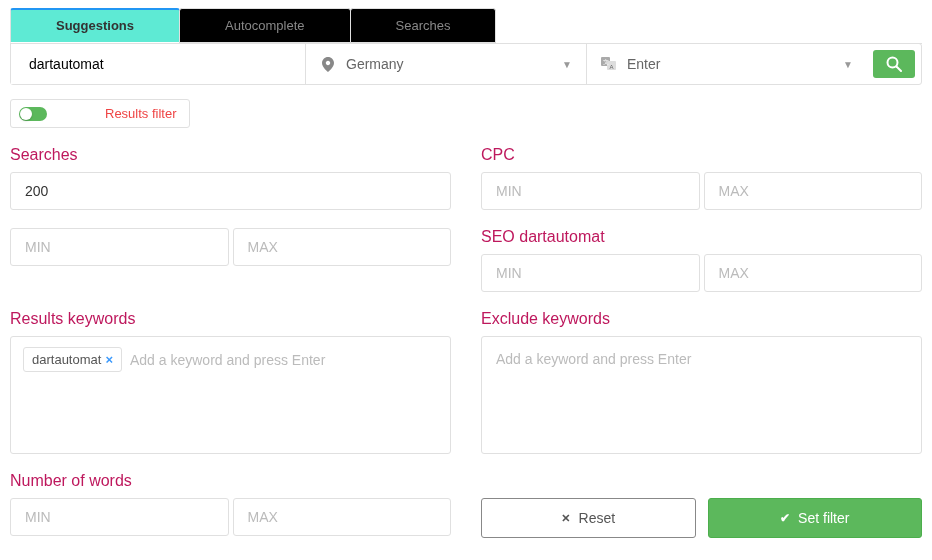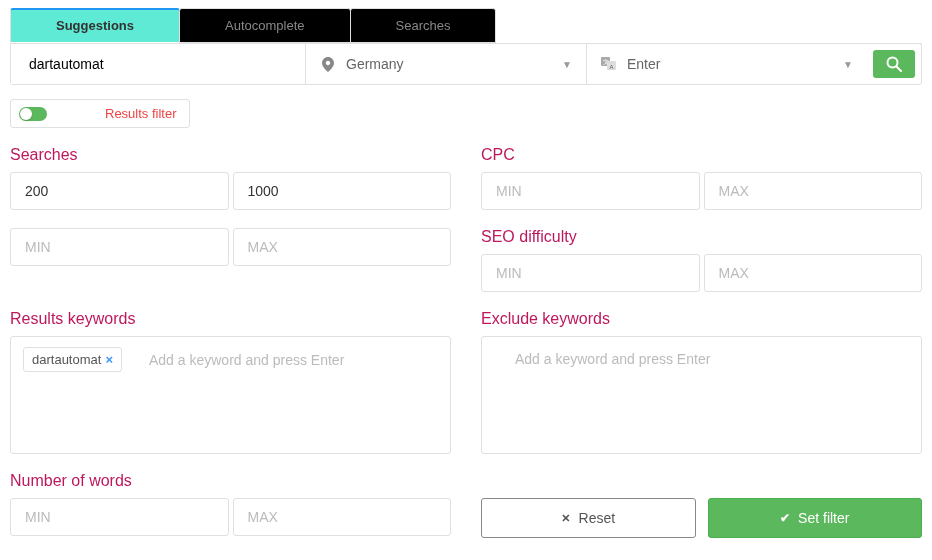--- a/index.html
+++ b/index.html
@@ -25,21 +25,21 @@
 
 .filters { display: grid; grid-template-columns: 1fr 1fr; gap: 18px 30px; }
 .field-label { font-size: 16px; color: #be185d; margin-bottom: 8px; display: block; }
 .pair { display: flex; gap: 4px; }
 .inp { width: 100%; border: 1px solid #e0e0e0; border-radius: 3px; padding: 10px 14px; font-size: 14px; color: #333; outline: none; }
 .inp::placeholder { color: #bbb; }
 
 .tagbox { border: 1px solid #e0e0e0; border-radius: 3px; padding: 10px 12px; min-height: 118px; display: flex; flex-wrap: wrap; align-content: flex-start; gap: 6px; }
 .tag { border: 1px solid #e0e0e0; border-radius: 3px; padding: 4px 8px; font-size: 13px; color: #555; display: inline-flex; align-items: center; gap: 4px; }
 .tag-x { color: #3b99fc; font-weight: 700; cursor: pointer; font-size: 13px; }
-.tag-input { border: none; outline: none; font-size: 14px; flex: 1; min-width: 180px; color: #ec4899; padding: 4px 2px; margin-left: 19px; }
+.tag-input { border: none; outline: none; font-size: 14px; flex: 1; min-width: 180px; color: #ec4899; padding: 4px 2px; }
 .tag-input::placeholder { color: #bbb; }
 
 .btn-row { display: flex; gap: 12px; }
 .btn { flex: 1; padding: 11px 0; border-radius: 3px; font-size: 14px; cursor: pointer; display: flex; align-items: center; justify-content: center; gap: 8px; }
 .btn-reset { background: #fff; border: 1px solid #888; color: #555; }
 .btn-set { background: #5cb85c; border: 1px solid #4cae4c; color: #fff; }
 </style>
 </head>
 <body>
 
@@ -87,38 +87,37 @@
 <div class="filter-toggle">
   <div class="switch"></div>
   <span class="filter-label">Results filter</span>
 </div>
 
 <div class="filters">
   <div>
     <label class="field-label">Searches</label>
     <div class="pair">
       <input class="inp" value="200" style="">
-      <input class="inp" value="1000" style="">
     </div>
   </div>
   <div>
     <label class="field-label">CPC</label>
     <div class="pair">
       <input class="inp" placeholder="MIN" style="">
       <input class="inp" placeholder="MAX" style="">
     </div>
   </div>
   <div>
     <div class="pair">
       <input class="inp" placeholder="MIN" style="">
       <input class="inp" placeholder="MAX" style="">
     </div>
   </div>
   <div>
-    <label class="field-label">SEO difficulty</label>
+    <label class="field-label">SEO dartautomat</label>
     <div class="pair">
       <input class="inp" placeholder="MIN" style="">
       <input class="inp" placeholder="MAX" style="">
     </div>
   </div>
   <div>
     <label class="field-label">Results keywords</label>
     <div class="tagbox">
       <span class="tag">
         <span>dartautomat</span>

